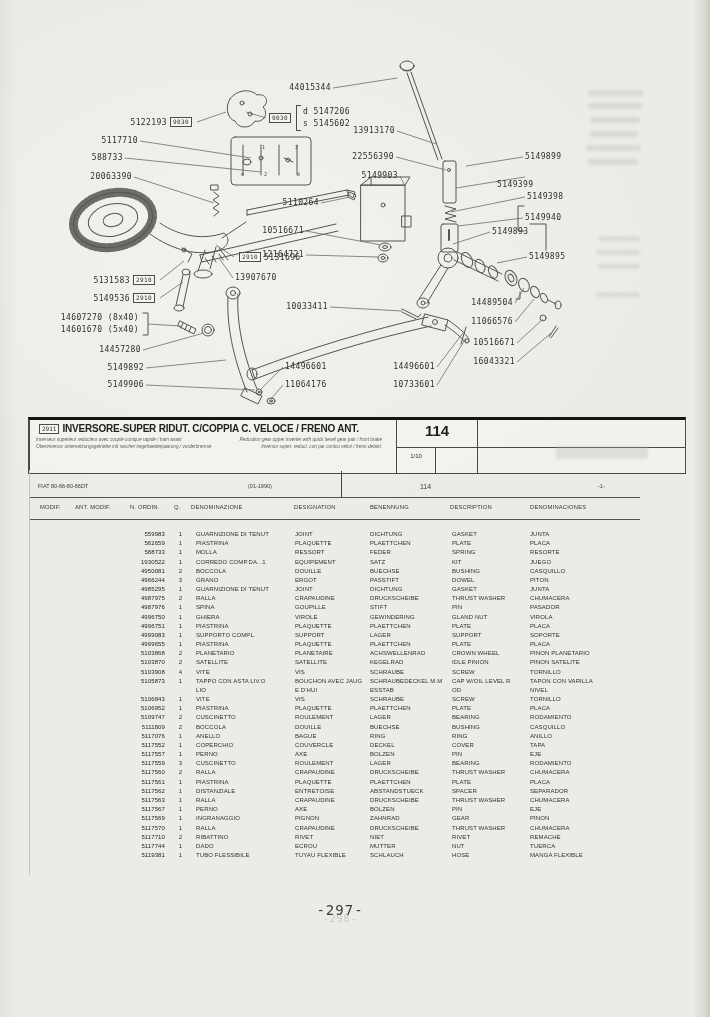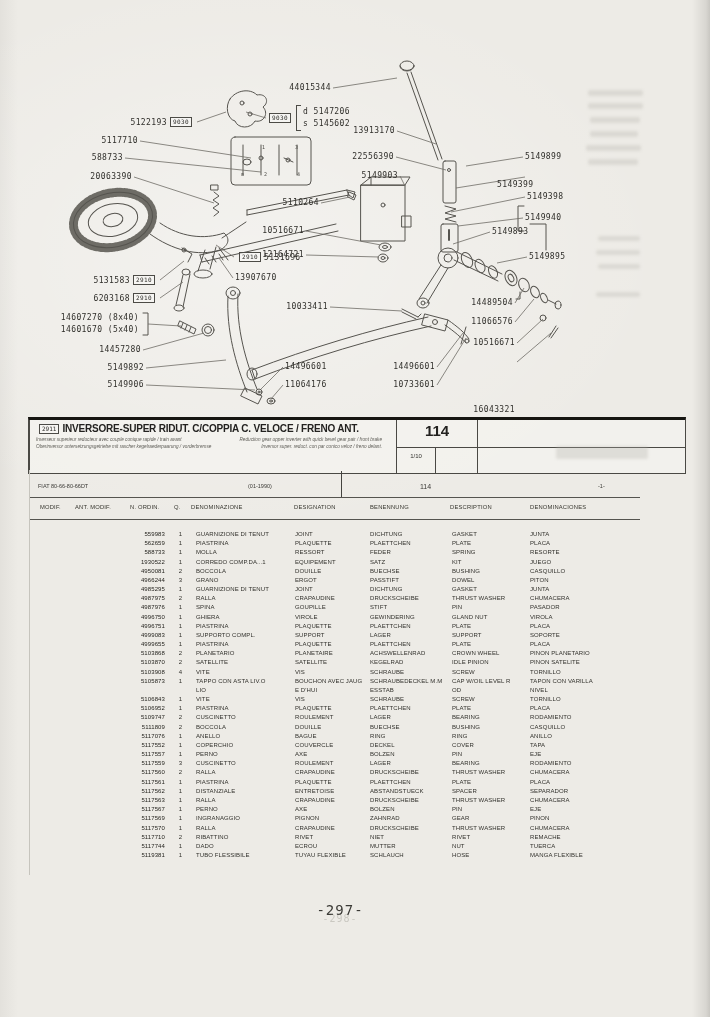--- a/index.html
+++ b/index.html
@@ -245,34 +245,34 @@
       <div class="dlabel" style="top: 153px; right: 587px; text-align: right;"><span>588733</span></div>
       <div class="dlabel" style="top: 172px; right: 578px; text-align: right;"><span>20063390</span></div>
       <div class="dlabel" style="top: 126px; right: 315px; text-align: right;"><span>13913170</span></div>
       <div class="dlabel" style="top: 152px; right: 316px; text-align: right;"><span>22556390</span></div>
       <div class="dlabel" style="top: 171px; right: 312px; text-align: right;"><span>5149903</span></div>
       <div class="dlabel" style="top: 198px; right: 391px; text-align: right;"><span>5110264</span></div>
       <div class="dlabel" style="top: 226px; right: 406px; text-align: right;"><span>10516671</span></div>
       <div class="dlabel" style="top: 250px; right: 406px; text-align: right;"><span>12164721</span></div>
       <div class="dlabel" style="top: 302px; right: 382px; text-align: right;"><span>10033411</span></div>
       <div class="dlabel" style="top: 275px; right: 552px; text-align: right;"><span>5131583</span><span class="refbox">2910</span></div>
-      <div class="dlabel" style="top: 293px; right: 552px; text-align: right;"><span>6203168</span><span class="refbox">2910</span></div>
+      <div class="dlabel" style="top: 293px; right: 552px; text-align: right;"><span>5149536</span><span class="refbox">2910</span></div>
       <div class="dlabel" style="top: 313px; right: 571px; text-align: right;"><span>14607270 (8x40)</span></div>
       <div class="dlabel" style="top: 325px; right: 571px; text-align: right;"><span>14601670 (5x40)</span></div>
       <div class="dlabel" style="top: 345px; right: 569px; "><span>14457280</span></div>
       <div class="dlabel" style="top: 363px; right: 566px; text-align: right;"><span>5149892</span></div>
       <div class="dlabel" style="top: 380px; right: 566px; text-align: right;"><span>5149906</span></div>
       <div class="dlabel" style="top: 362px; left: 285px;"><span>14496601</span></div>
       <div class="dlabel" style="top: 380px; left: 285px;"><span>11064176</span></div>
       <div class="dlabel" style="top: 362px; right: 275px; text-align: right;"><span>14496601</span></div>
       <div class="dlabel" style="top: 380px; right: 275px; text-align: right;"><span>10733601</span></div>
       <div class="dlabel" style="top: 298px; right: 197px; text-align: right;"><span>14489504</span></div>
       <div class="dlabel" style="top: 317px; right: 197px; text-align: right;"><span>11066576</span></div>
       <div class="dlabel" style="top: 338px; right: 195px; text-align: right;"><span>10516671</span></div>
-      <div class="dlabel" style="top: 357px; right: 195px; text-align: left; margin-top: 48px;"><span>16043321</span></div>
+      <div class="dlabel" style="top: 357px; right: 195px; text-align: left;"><span>16043321</span></div>
       <div class="dlabel" style="top: 252px; left: 236px;"><span class="refbox">2910</span><span>5131696</span></div>
       <div class="dlabel" style="top: 273px; left: 235px;"><span>13907670</span></div>
       <div class="dlabel" style="top: 152px; left: 525px;"><span>5149899</span></div>
       <div class="dlabel" style="top: 172px; left: 497px; margin-top: 8px;"><span>5149399</span></div>
       <div class="dlabel" style="top: 192px; left: 527px;"><span>5149398</span></div>
       <div class="dlabel" style="top: 213px; left: 525px;"><span>5149940</span></div>
       <div class="dlabel" style="top: 227px; left: 492px;"><span>5149893</span></div>
       <div class="dlabel" style="top: 252px; left: 529px;"><span>5149895</span></div>
       <div class="dlabel small" style="top: 169px; left: 241px;"><span>m</span></div>
       <div class="dlabel small" style="top: 142px; left: 262px;"><span>1</span></div>

